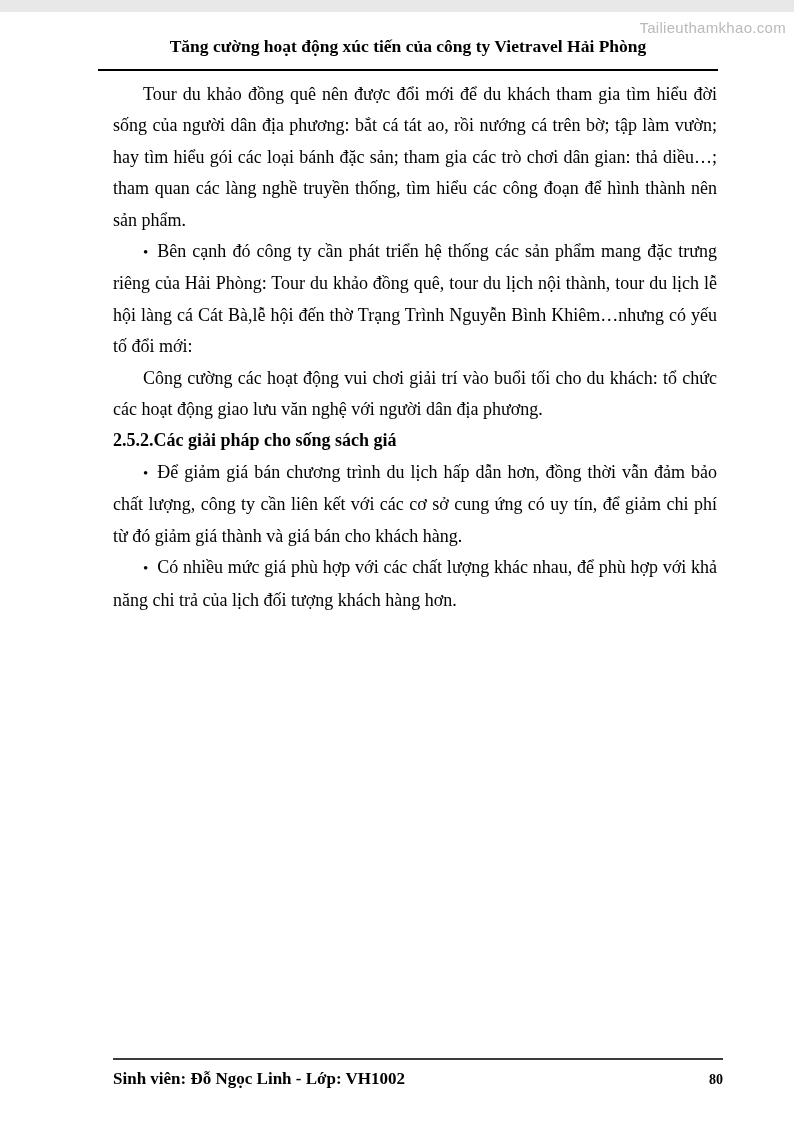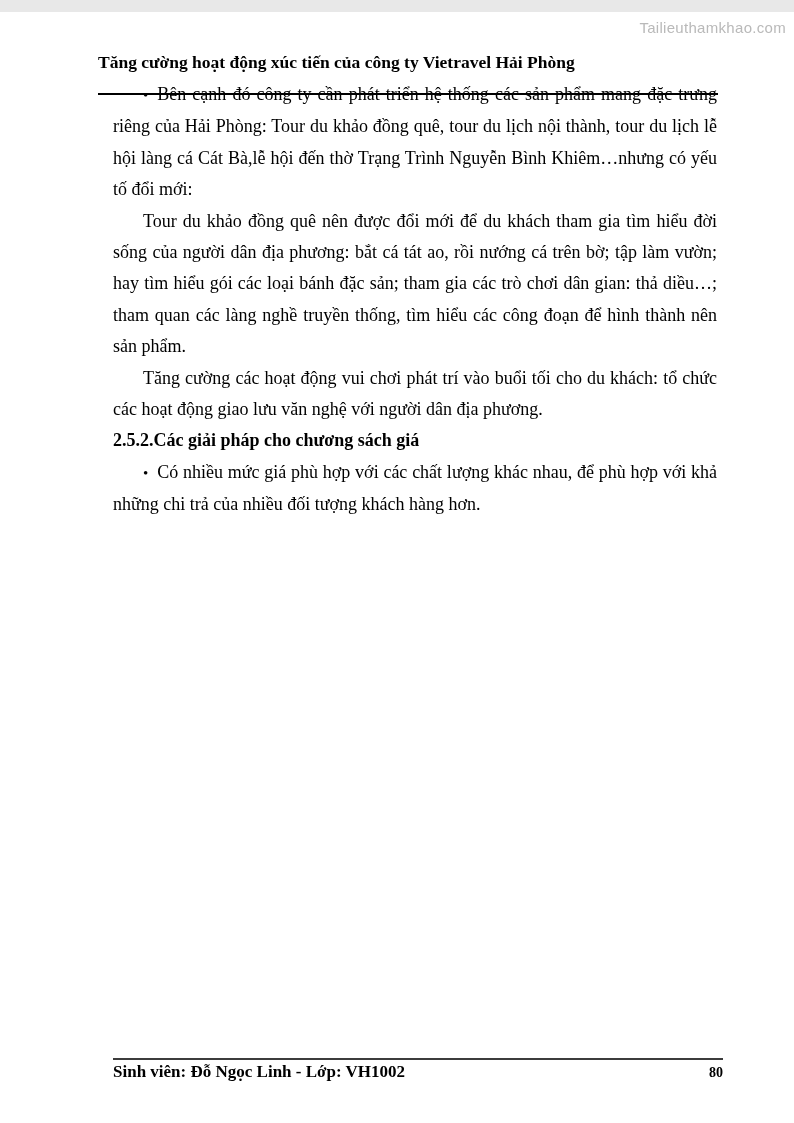--- a/index.html
+++ b/index.html
@@ -17,27 +17,27 @@
     position: absolute;
     top: 7px;
     right: 8px;
     font-family: "Liberation Sans", sans-serif;
     font-size: 15px;
     color: #b9b9b9;
     letter-spacing: 0.3px;
   }
   .doc-header {
     position: absolute;
-    top: 40px;
+    top: 24px;
     left: 98px;
     width: 620px;
-    text-align: left;
+    text-align: center;
     font-weight: bold;
     font-size: 17.5px;
-    padding-bottom: 20px;
+    padding-bottom: 12px;
     border-bottom: 2px solid #000000;
   }
   .doc-body {
     position: absolute;
     top: 67px;
     left: 113px;
     width: 604px;
     font-size: 18px;
     line-height: 31.4px;
     text-align: justify;
@@ -55,21 +55,21 @@
     text-indent: 0;
     font-weight: bold;
     text-align: left;
   }
   .doc-footer {
     position: absolute;
     top: 1046px;
     left: 113px;
     width: 610px;
     border-top: 2px solid #3c3c3c;
-    padding-top: 2px;
+    padding-top: 9px;
     display: flex;
     justify-content: space-between;
     align-items: baseline;
     font-weight: bold;
     font-size: 17px;
   }
   .page-number { font-size: 14px; }
 </style>
 </head>
 <body>
@@ -77,34 +77,35 @@
 <div class="page">
 
   <div class="watermark">Tailieuthamkhao.com</div>
 
   <div class="doc-header">
     <span>Tăng cường hoạt động xúc tiến của công ty Vietravel Hải Phòng</span>
   </div>
 
   <div class="doc-body">
 
+    <p class="para"><span>Tour du khảo đồng quê nên được đổi mới để du khách tham gia tìm hiểu đời sống của người dân địa phương: bắt cá tát ao, rồi nướng cá trên bờ; tập làm vườn; hay tìm hiểu gói các loại bánh đặc sản; tham gia các trò chơi dân gian: thả diều…; tham quan các làng nghề truyền thống, tìm hiểu các công đoạn để hình thành nên sản phẩm.</span></p>
+
     <p class="para"><span class="bullet">•</span><span>Bên cạnh đó công ty cần phát triển hệ thống các sản phẩm mang đặc trưng riêng của Hải Phòng: Tour du khảo đồng quê, tour du lịch nội thành, tour du lịch lễ hội làng cá Cát Bà,lễ hội đến thờ Trạng Trình Nguyễn Bình Khiêm…nhưng có yếu tố đổi mới:</span></p>
 
-    <p class="para"><span>Tour du khảo đồng quê nên được đổi mới để du khách tham gia tìm hiểu đời sống của người dân địa phương: bắt cá tát ao, rồi nướng cá trên bờ; tập làm vườn; hay tìm hiểu gói các loại bánh đặc sản; tham gia các trò chơi dân gian: thả diều…; tham quan các làng nghề truyền thống, tìm hiểu các công đoạn để hình thành nên sản phẩm.</span></p>
-
-    <p class="para"><span>Tăng cường các hoạt động vui chơi phát trí vào buổi tối cho du khách: tổ chức các hoạt động giao lưu văn nghệ với người dân địa phương.</span></p>
+    <p class="para"><span>Công cường các hoạt động vui chơi giải trí vào buổi tối cho du khách: tổ chức các hoạt động giao lưu văn nghệ với người dân địa phương.</span></p>
 
 
 
 
 
-    <p class="heading"><span>2.5.2.Các giải pháp cho chương sách giá</span></p>
+    <p class="heading"><span>2.5.2.Các giải pháp cho sống sách giá</span></p>
 
+    <p class="para"><span class="bullet">•</span><span>Để giảm giá bán chương trình du lịch hấp dẫn hơn, đồng thời vẫn đảm bảo chất lượng, công ty cần liên kết với các cơ sở cung ứng có uy tín, để giảm chi phí từ đó giảm giá thành và giá bán cho khách hàng.</span></p>
 
-    <p class="para"><span class="bullet">•</span><span>Có nhiều mức giá phù hợp với các chất lượng khác nhau, để phù hợp với khả những chi trả của nhiều đối tượng khách hàng hơn.</span></p>
+    <p class="para"><span class="bullet">•</span><span>Có nhiều mức giá phù hợp với các chất lượng khác nhau, để phù hợp với khả năng chi trả của lịch đối tượng khách hàng hơn.</span></p>
 
 
   </div>
 
   <div class="doc-footer">
     <span>Sinh viên: Đỗ Ngọc Linh - Lớp: VH1002</span>
     <span class="page-number">80</span>
   </div>
 
 </div>

